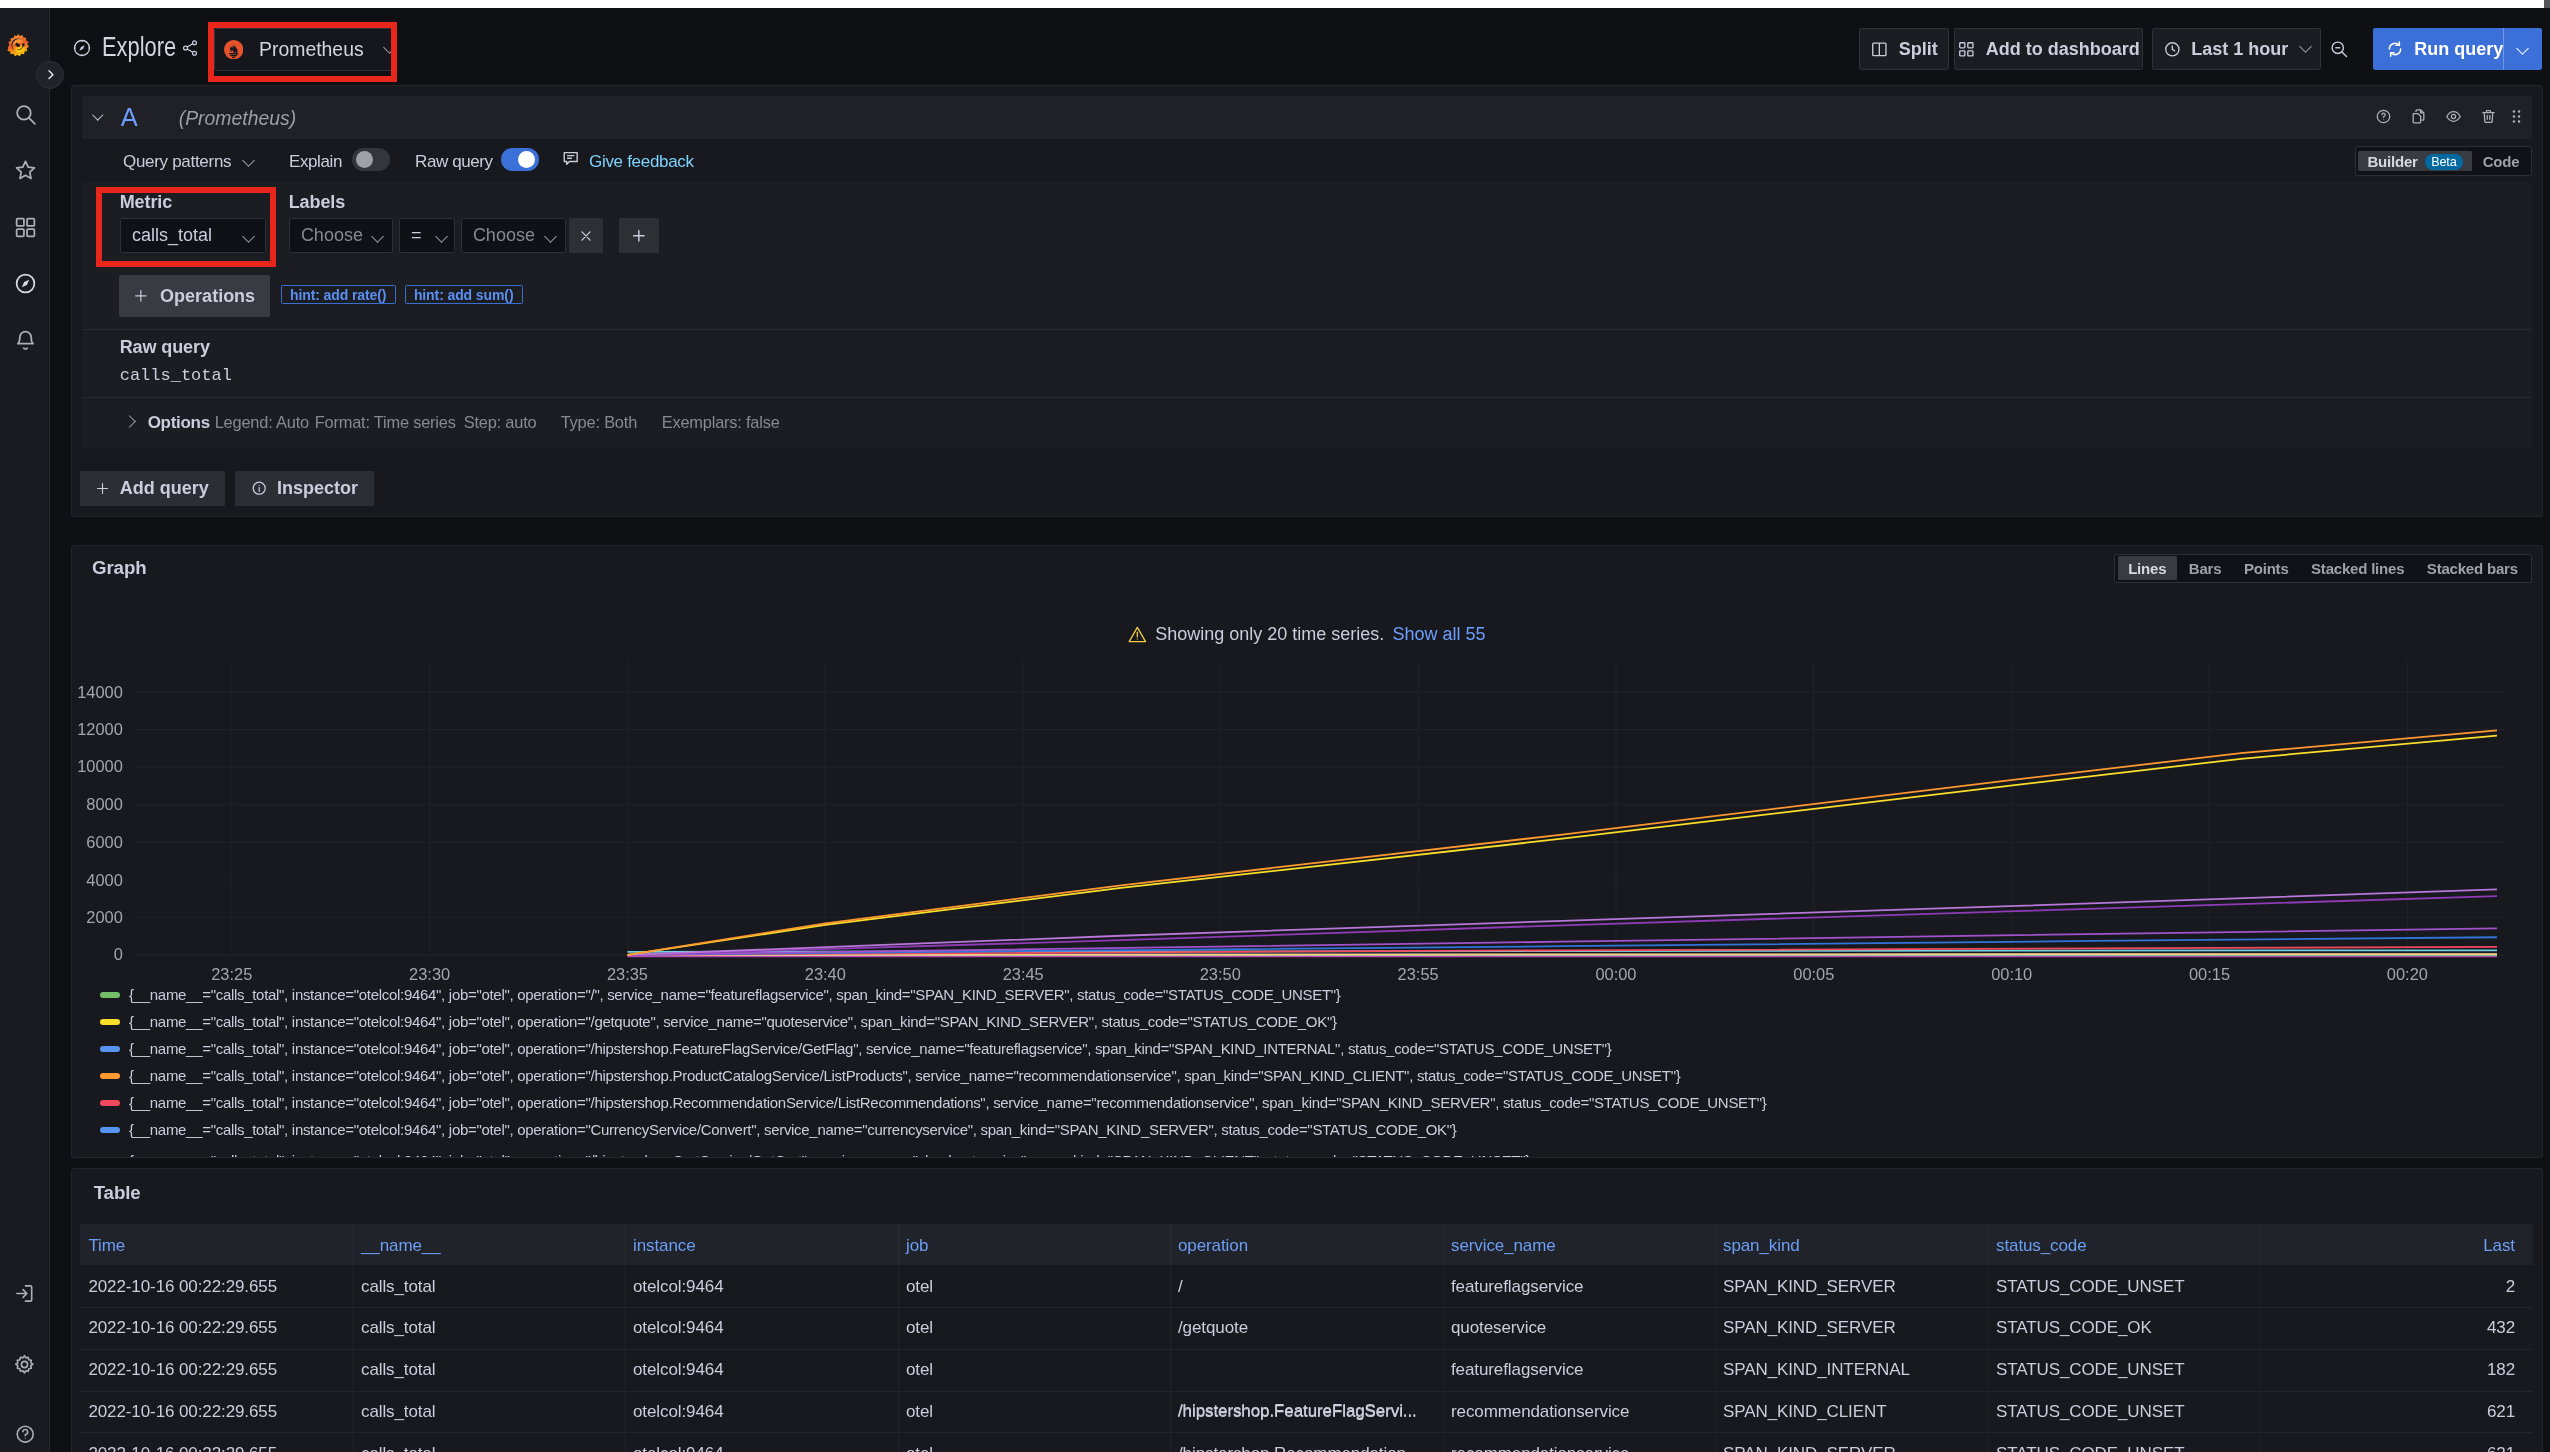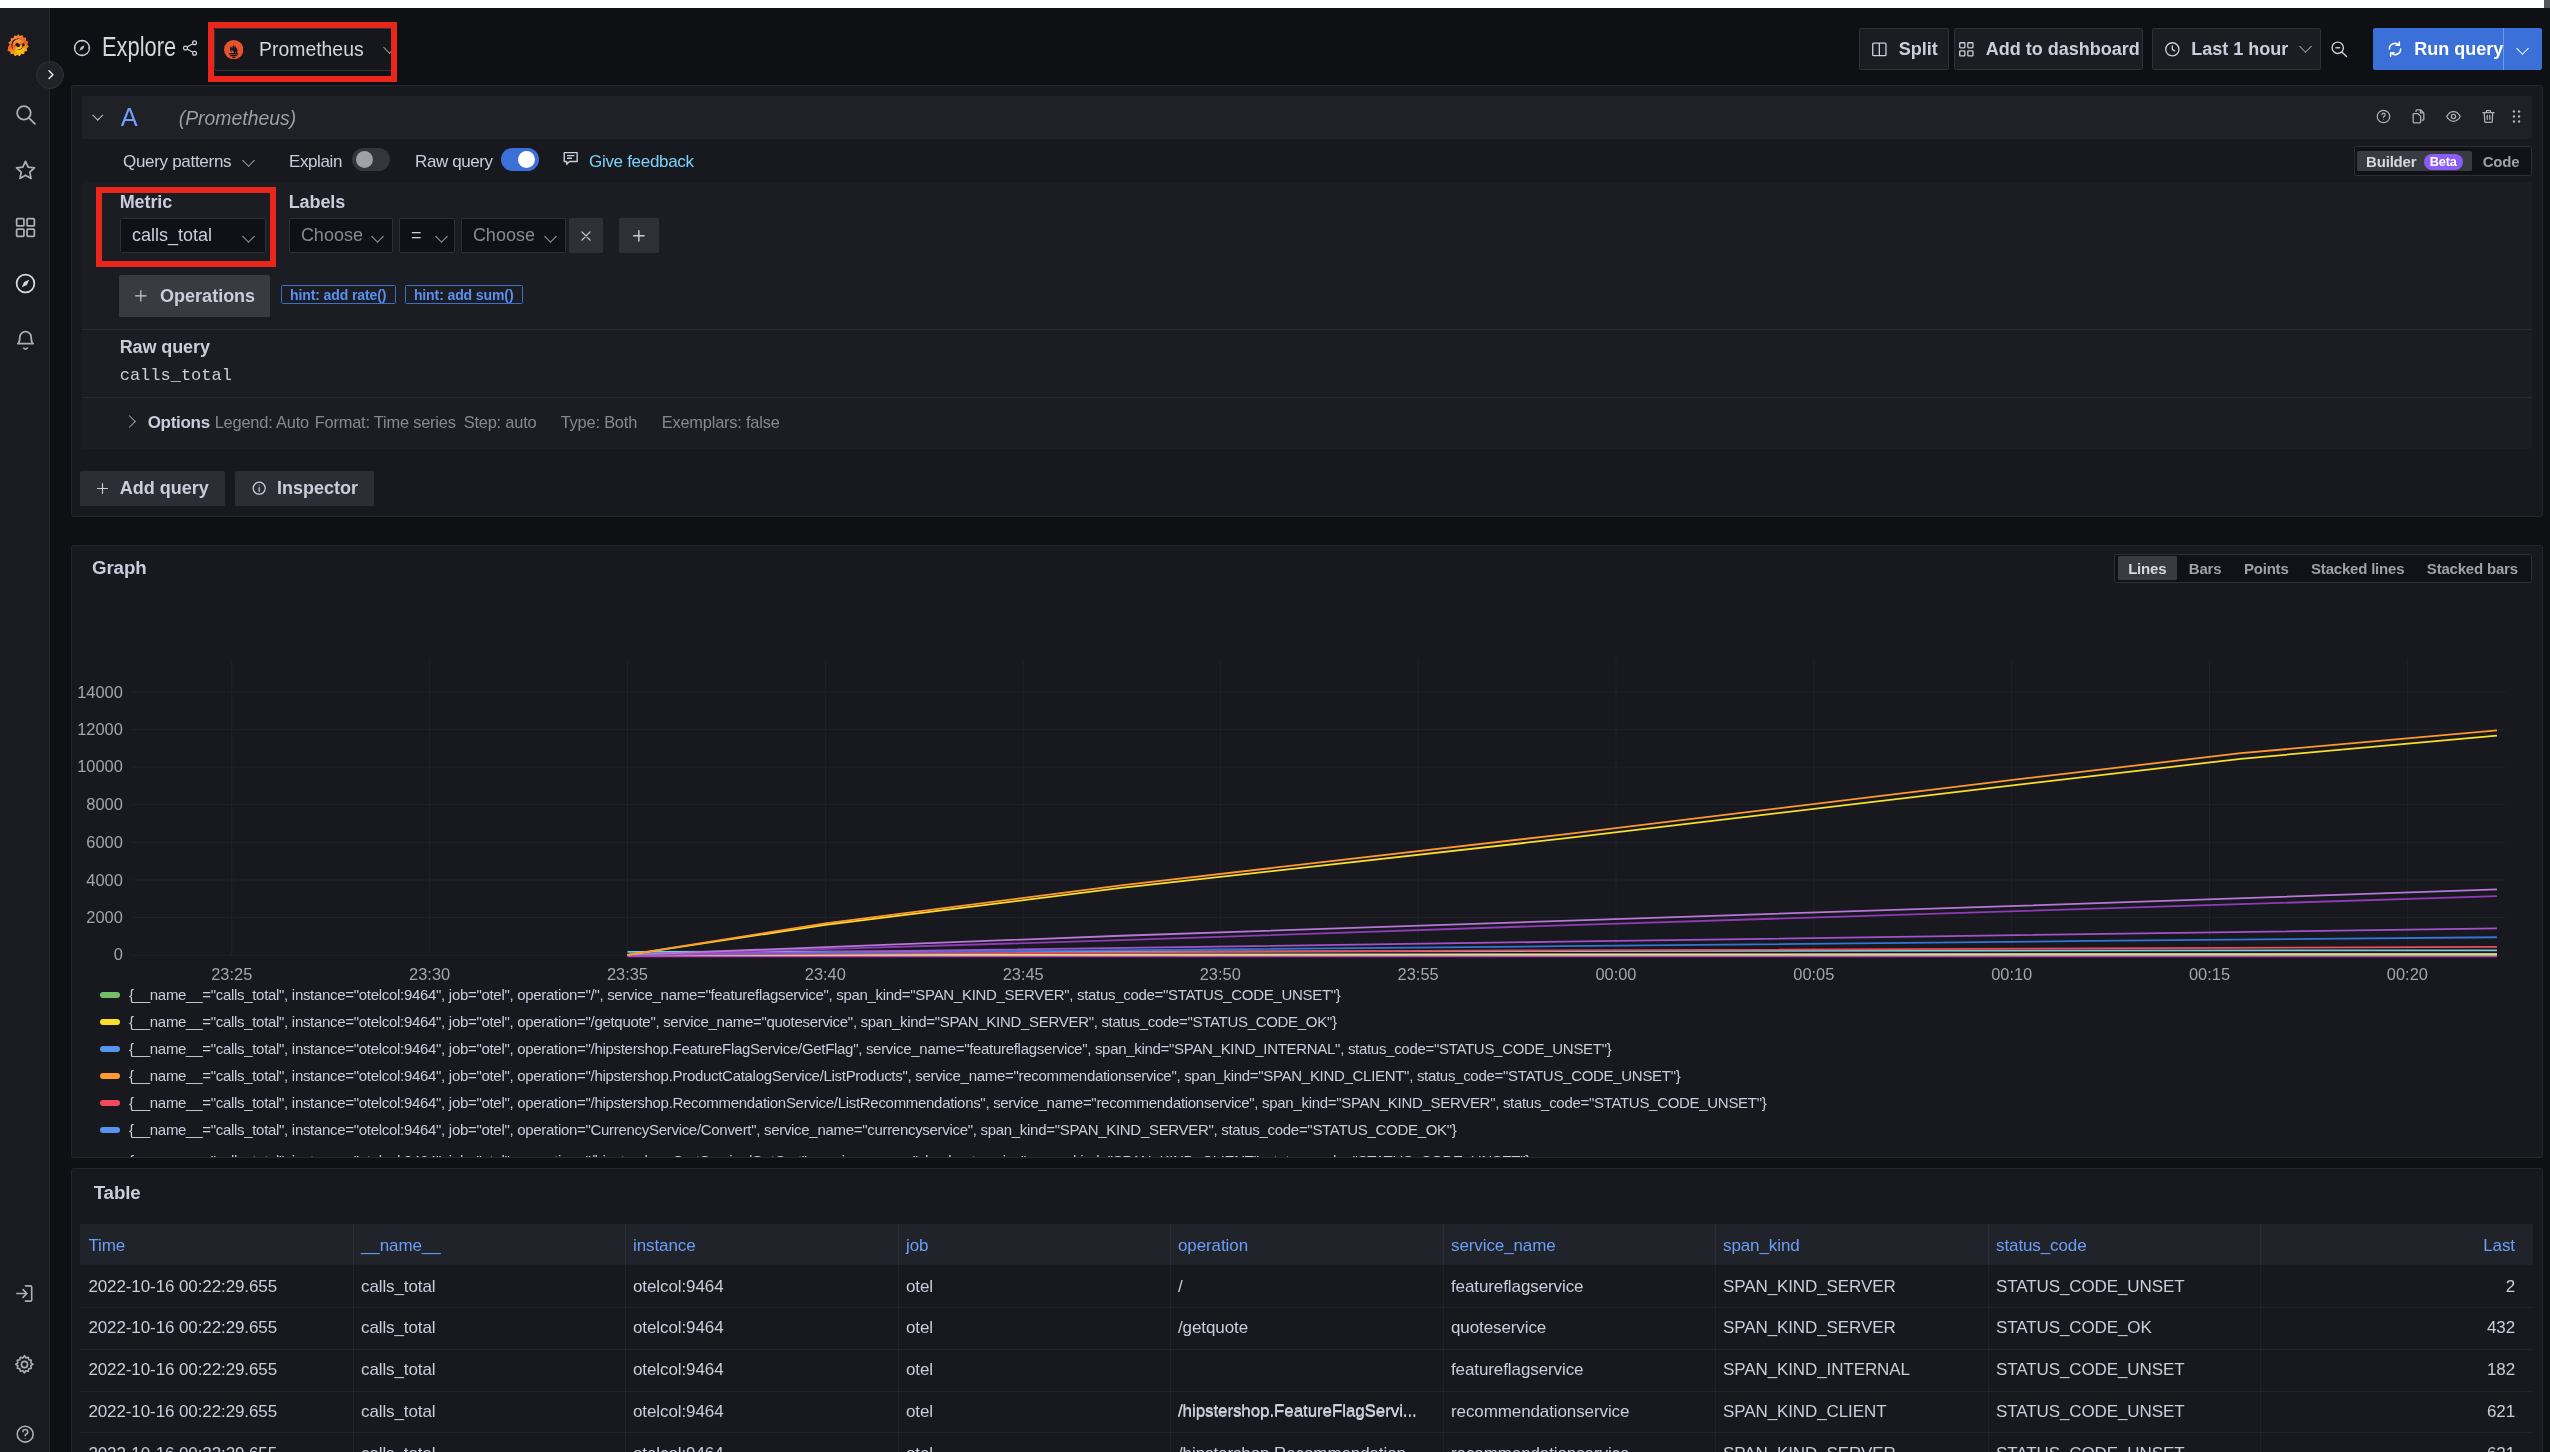--- a/index.html
+++ b/index.html
@@ -235,21 +235,21 @@
       <div class="knob" style="right:3.7px; background:#ffffff;"></div>
     </div>
   <svg class="abs" style="left:489px; top:63px;" width="19.4" height="19.4" viewBox="0 0 24 24" fill="none" stroke="#ccccdc" stroke-width="1.7">
       <path d="M4 4.5 h16 v11 h-9.5 L7 19 v-3.5 H4z" stroke-linejoin="round"></path>
       <path d="M7.5 8.2 h9 M7.5 11.5 h6"></path>
     </svg>
   <span class="abs" style="left:517px; top:66px; font-size:17px; letter-spacing:-0.3px; color:#7dd3fc;">Give feedback</span>
 
   <div class="radiogrp" style="right:9.7px; top:60px; height:30px;">
     <div class="opt active" style="padding:1.5px 9px; display:flex; gap:7.5px; align-items:flex-end;">Builder
-      <span style="background:#8b5cf6; color:#fff; font-size:12.7px; font-weight:700; border-radius:9px; padding:0.7px 6px;">Beta</span>
+      <span style="background:#0369a1; color:#fff; font-size:12.7px; font-weight:400; border-radius:9px; padding:0.7px 6px;">Beta</span>
     </div>
     <div class="opt" style="padding:0 9.7px;text-align:right;">Code</div>
   </div>
 
   <div class="editorbox">
     <span class="lbl abs" style="left:38px; top:9.7px;">Metric</span>
     <span class="lbl abs" style="left:207px; top:9.7px;">Labels</span>
     <div class="inp" style="left:38px; top:36px; width:146px;">
         <span style="margin-left:11.2px;">calls_total</span>
         <span class="chev" style="position:absolute; right:12px; top:12.7px;"></span>
@@ -316,20 +316,29 @@
   <div class="redbox" style="left:24px; top:101px; width:180px; height:80px;"></div>
 </div>
 <div class="panel" id="graphpanel" style="top:545px; height:613px; overflow:hidden;">
   <span class="abs" style="left:20px; top:11.2px; font-size:18.7px; font-weight:700; letter-spacing:-0.1px;">Graph</span>
   <div class="radiogrp" style="right:10.5px; top:7.5px; height:29px;">
     <div class="opt active" style="height:24px;">Lines</div>
     <div class="opt">Bars</div>
     <div class="opt">Points</div>
     <div class="opt">Stacked lines</div>
     <div class="opt">Stacked bars</div>
+  </div>
+  <div class="abs" style="left:0; top:78px; width:100%; display:flex; justify-content:center; align-items:center; gap:8.2px; font-size:18px;">
+    <svg width="18.7" height="17" viewBox="0 0 24 22" fill="none" stroke="#f5c846" stroke-width="1.7" stroke-linejoin="round">
+        <path d="M12 1.8 L22.6 20.2 H1.4z"></path>
+        <path d="M12 8 v6" stroke-linecap="round"></path>
+        <circle cx="12" cy="16.8" r="0.8" fill="#f5c846" stroke="none"></circle>
+      </svg>
+    <span>Showing only 20 time series.</span>
+    <span style="color:#6e9fff;">Show all 55</span>
   </div>
   <svg class="abs" style="left:0; top:0;" width="2472" height="613" viewBox="95 730 3311 821">
     <g stroke="#24262c" stroke-width="1">
       <line x1="175" y1="1278" x2="3355" y2="1278"></line>
       <line x1="175" y1="1227.6" x2="3355" y2="1227.6"></line>
       <line x1="175" y1="1177.3" x2="3355" y2="1177.3"></line>
       <line x1="175" y1="1127" x2="3355" y2="1127"></line>
       <line x1="175" y1="1076.6" x2="3355" y2="1076.6"></line>
       <line x1="175" y1="1026.2" x2="3355" y2="1026.2"></line>
       <line x1="175" y1="975.9" x2="3355" y2="975.9"></line>

